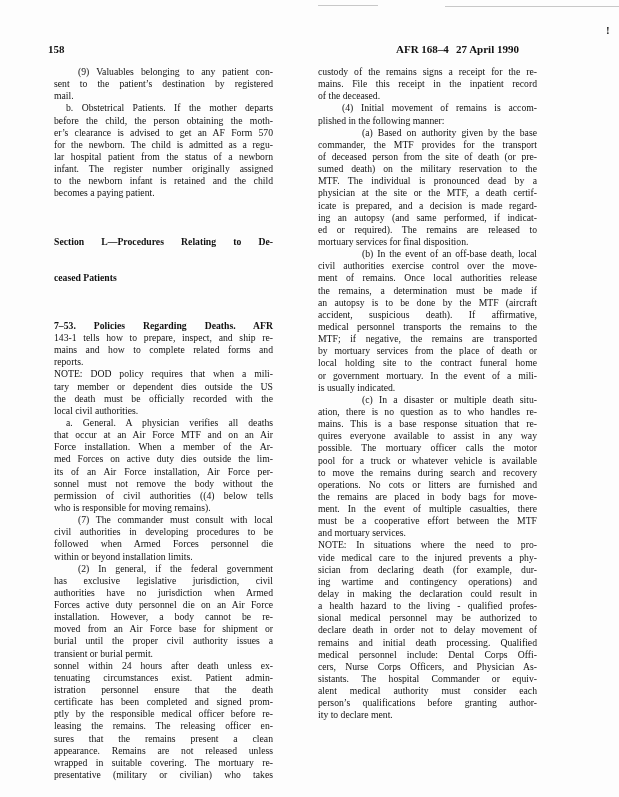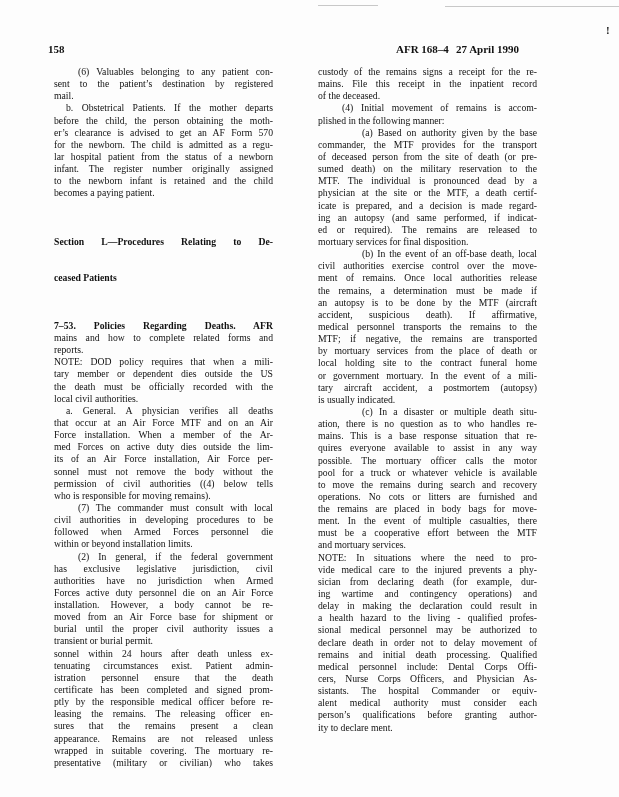--- a/index.html
+++ b/index.html
@@ -33,36 +33,37 @@
 <div class="scanline" style="left:445px;top:6px;width:174px;"></div>
 <div class="corner-mark">!</div>
 
 <div class="header">
   <span class="page-num">158</span>
   <span class="doc-id">AFR 168–4</span>
   <span class="doc-date">27 April 1990</span>
 </div>
 
 <div class="col left">
-  <span class="ln i2">(6)  Valuables belonging to any patient con-</span>
+  <span class="ln i2">(9)  Valuables belonging to any patient con-</span>
   <span class="ln">sent to the patient’s destination by registered</span>
   <span class="ln last">mail.</span>
   <span class="ln i1">b.  Obstetrical Patients. If the mother departs</span>
   <span class="ln">before the child, the person obtaining the moth-</span>
   <span class="ln">er’s clearance is advised to get an AF Form 570</span>
   <span class="ln">for the newborn. The child is admitted as a regu-</span>
   <span class="ln">lar hospital patient from the status of a newborn</span>
   <span class="ln">infant. The register number originally assigned</span>
   <span class="ln">to the newborn infant is retained and the child</span>
   <span class="ln last">becomes a paying patient.</span>
   <span class="gap"></span>
   <span class="ln heading">Section  L—Procedures  Relating  to  De-</span>
   <span class="ln heading last">ceased Patients</span>
   <span class="gap"></span>
   <span class="ln heading">7–53.  Policies  Regarding  Deaths.  AFR</span>
+  <span class="ln">143-1 tells how to prepare, inspect, and ship re-</span>
   <span class="ln">mains and how to complete related forms and</span>
   <span class="ln last">reports.</span>
   <span class="ln">NOTE:   DOD policy requires that when a mili-</span>
   <span class="ln">tary member or dependent dies outside the US</span>
   <span class="ln">the death must be officially recorded with the</span>
   <span class="ln last">local civil authorities.</span>
   <span class="ln i1">a.  General.  A physician verifies all deaths</span>
   <span class="ln">that occur at an Air Force MTF and on an Air</span>
   <span class="ln">Force installation. When a member of the Ar-</span>
   <span class="ln">med Forces on active duty dies outside the lim-</span>
@@ -114,21 +115,20 @@
   <span class="ln">civil authorities exercise control over the move-</span>
   <span class="ln">ment of remains. Once local authorities release</span>
   <span class="ln">the remains, a determination must be made if</span>
   <span class="ln">an autopsy is to be done by the MTF (aircraft</span>
   <span class="ln">accident, suspicious death). If affirmative,</span>
   <span class="ln">medical personnel transports the remains to the</span>
   <span class="ln">MTF; if negative, the remains are transported</span>
   <span class="ln">by mortuary services from the place of death or</span>
   <span class="ln">local holding site to the contract funeral home</span>
   <span class="ln">or government mortuary. In the event of a mili-</span>
-  <span class="ln">tary aircraft accident, a postmortem (autopsy)</span>
   <span class="ln last">is usually indicated.</span>
   <span class="ln i3">(c)  In a disaster or multiple death situ-</span>
   <span class="ln">ation, there is no question as to who handles re-</span>
   <span class="ln">mains. This is a base response situation that re-</span>
   <span class="ln">quires everyone available to assist in any way</span>
   <span class="ln">possible. The mortuary officer calls the motor</span>
   <span class="ln">pool for a truck or whatever vehicle is available</span>
   <span class="ln">to move the remains during search and recovery</span>
   <span class="ln">operations. No cots or litters are furnished and</span>
   <span class="ln">the remains are placed in body bags for move-</span>

